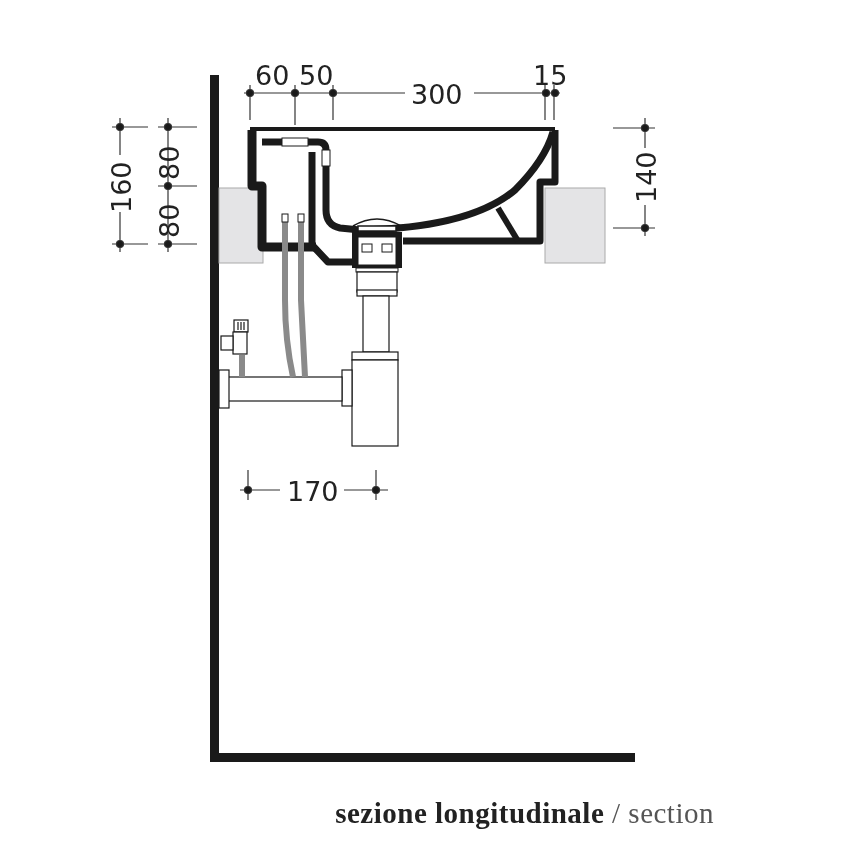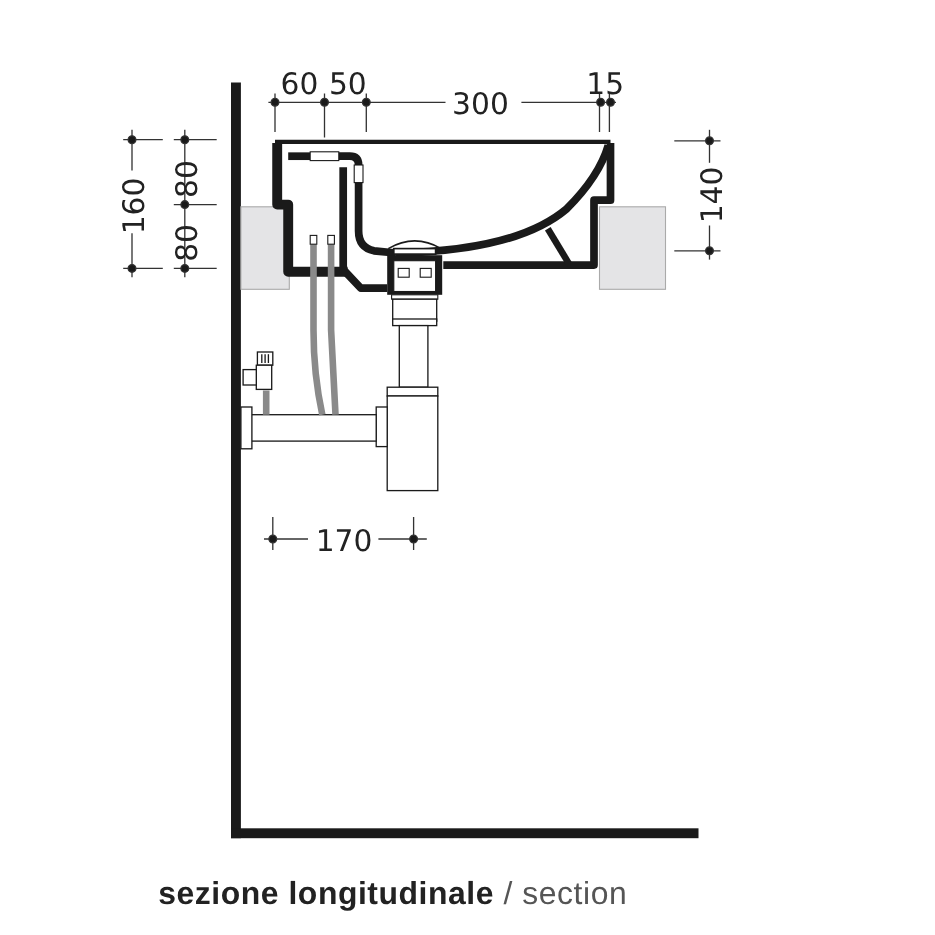--- a/index.html
+++ b/index.html
@@ -1,19 +1,19 @@
 <!DOCTYPE html>
 <html><head>
   <meta charset="utf-8">
   <style>
     html, body { margin: 0; padding: 0; background: #ffffff; }
     body { width: 850px; height: 850px; position: relative; overflow: hidden; font-family: "DejaVu Sans", sans-serif; }
     #drawing { position: absolute; left: 0; top: 0; width: 850px; height: 850px; }
     .dim-text { font-family: "DejaVu Sans", sans-serif; font-size: 27px; fill: #222; }
-    #caption { position: absolute; left: 0; width: 714px; top: 797px; text-align: center; font-family: Liberation Sans, sans-serif; font-size: 29px; color: #222; letter-spacing: 0.5px; }
+    #caption { position: absolute; left: 0; width: 714px; top: 797px; text-align: right; font-family: Liberation Serif, serif; font-size: 29px; color: #222; letter-spacing: 0.5px; }
     #caption .bold { font-weight: bold; color: #222; }
     #caption .sep, #caption .light { color: #555; }
   </style>
 </head>
 <body>
 
 <svg id="drawing" viewBox="0 0 850 850" xmlns="http://www.w3.org/2000/svg">
 
   <g>
     <rect x="210" y="75" width="9" height="687" fill="#1a1a1a"></rect>

